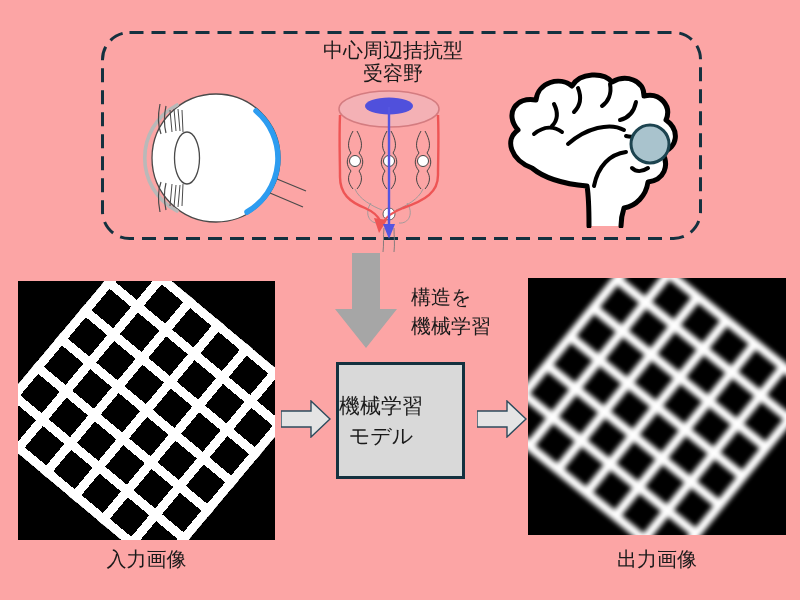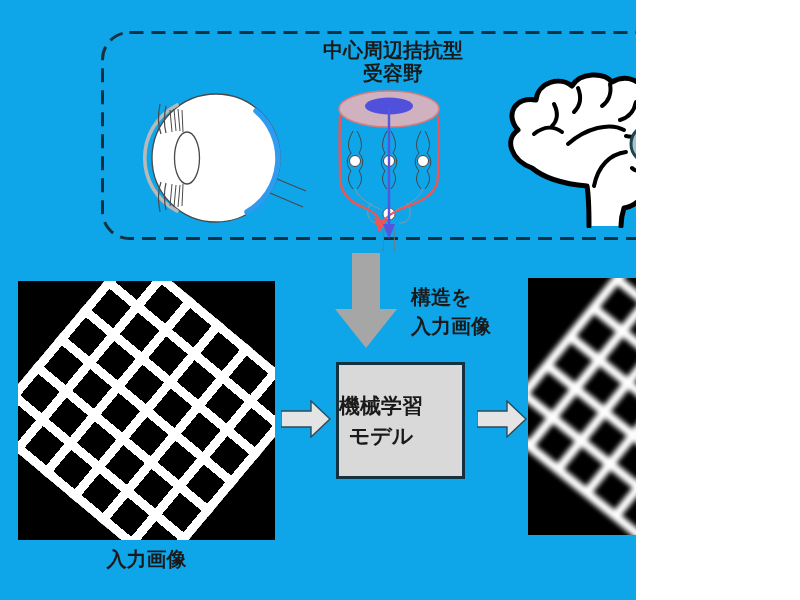--- a/index.html
+++ b/index.html
@@ -1,17 +1,17 @@
 <!DOCTYPE html>
 <html style="--dashed-border: #14313f; --model-box-fill: #d9d9d9; --model-box-border: #14313f; --down-arrow: #a6a6a6; --block-arrow-fill: #e4e4e4; --block-arrow-border: #2c4b5c; --retina-arc: #2d9cf0; --surround-fill: #f2b3b7; --surround-border: #d47c80; --center-fill: #5050dc; --excite-arrow: #5555e0; --inhibit-arrow: #ee5555; --visual-cortex-fill: #a9c3cd; --visual-cortex-border: #1d4450;"><head>
 <meta charset="utf-8">
 <style>
   html,body{margin:0;padding:0;background:#fff;}
   body{font-family:"Liberation Sans","DejaVu Sans",sans-serif;color:#1a1a1a;}
-  .stage{position:relative;width:636px;height:600px;background:#0ea5e9;overflow:hidden;font-weight:bold;}
+  .stage{position:relative;width:800px;height:600px;background:#fca5a5;overflow:hidden;}
   .abs{position:absolute;}
   .jp{white-space:pre-line;}
 
   
   .dashed-box{left:100px;top:30px;}
   .dashed-box rect{fill:none;stroke:var(--dashed-border);stroke-width:3;}
 
   .rf-label{left:303px;top:39px;width:180px;text-align:center;font-size:20px;line-height:23px;}
   .vc-label{left:538px;top:47px;width:90px;text-align:center;font-size:20px;}
 
@@ -119,21 +119,21 @@
       <path d="M 151,96 C 145,100 139,100 135,96"></path>
     </g>
     <circle class="v1-circle" cx="153" cy="72" r="19" stroke-width="3"></circle>
   </svg>
 
   <svg class="abs down-arrow" style="left:335px;top:253px;" width="62" height="96">
     <polygon points="17,0 45,0 45,56 62,56 31,95 0,56 17,56"></polygon>
   </svg>
 
   <div class="abs note jp">構造を
-入力画像</div>
+機械学習</div>
 
   <div class="abs model-box">
     <span class="jp">機械学習
 モデル</span>
   </div>
 
   <svg class="abs block-arrow" style="left:281px;top:400px;" width="50" height="38">
     <polygon points="0,11 30,11 30,1 49,19 30,37 30,27 0,27"></polygon>
   </svg>
   <svg class="abs block-arrow" style="left:477px;top:400px;" width="50" height="38">
@@ -142,14 +142,15 @@
 
   <div class="abs io-image input-image">
     <div class="grid-square"></div>
   </div>
 
   <div class="abs io-image output-image">
     <div class="grid-square"></div>
   </div>
 
   <div class="abs io-label input-label">入力画像</div>
+  <div class="abs io-label output-label">出力画像</div>
 
 </div>
 
 </body></html>

